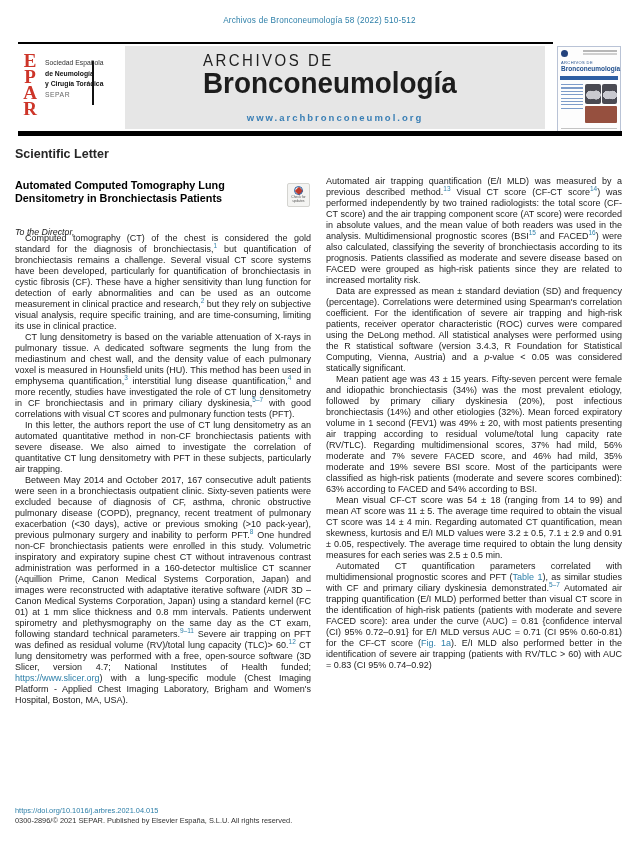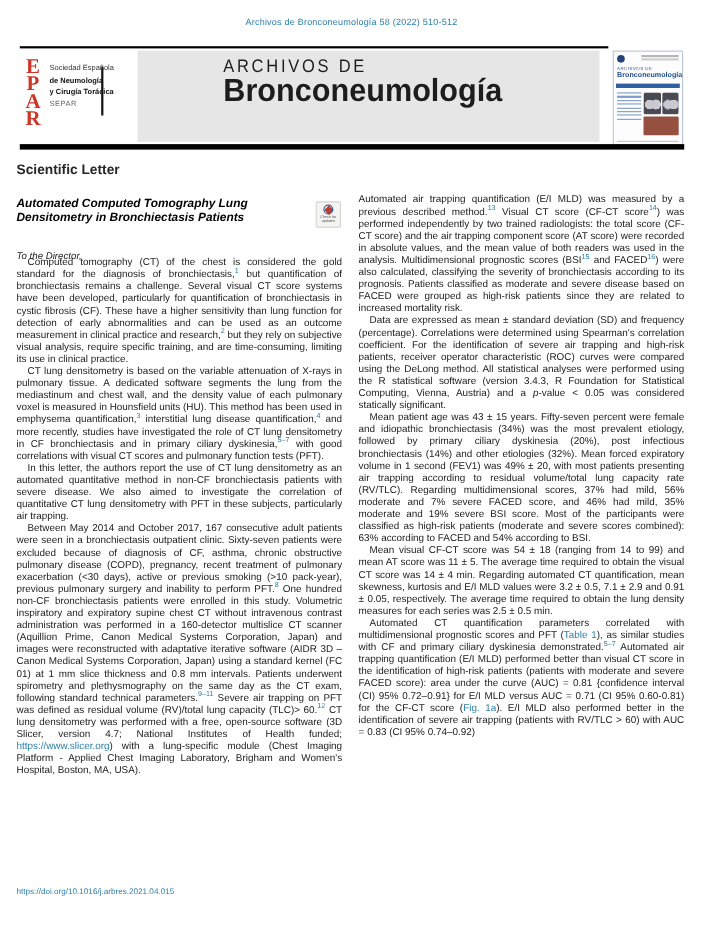--- a/index.html
+++ b/index.html
@@ -51,21 +51,21 @@
   .cover-lungs{position:absolute;top:37px;left:27px;width:32px;height:20px;display:flex;gap:1px;}
   .cover-lungs div{flex:1;background:#4a4a52;border-radius:2px;
                    background-image:radial-gradient(circle at 35% 55%, #c9c9cf 0 28%, transparent 30%),
                                     radial-gradient(circle at 70% 55%, #c9c9cf 0 28%, transparent 30%);}
   .cover-red{position:absolute;top:59px;left:27px;width:32px;height:17px;background:#96503f;border-radius:1px;}
   .cover-foot{position:absolute;bottom:2px;left:3px;right:3px;height:1.5px;background:#c4c4c4;}
 
   
   .section-heading{position:absolute;top:147px;left:15px;font-size:12.5px;color:#262626;font-weight:bold;}
   .article-title{position:absolute;top:179px;left:15px;width:240px;
-                 font-size:10.8px;font-weight:bold;line-height:13px;color:#000;font-style:italic;}
+                 font-size:10.8px;font-weight:bold;line-height:13px;color:#000;}
   .salutation{position:absolute;top:215px;left:15px;font-size:8.8px;font-style:italic;color:#222;margin-top:12px;}
 
   
   .badge{position:absolute;top:183px;left:287px;width:23px;height:24px;background:#f4f4f2;
          border:1px solid #d4d4d0;border-radius:2px;box-sizing:border-box;text-align:center;}
   .badge-mark{width:9px;height:9px;margin:2px auto 1px;position:relative;}
   .badge-mark .sq{position:absolute;left:1.5px;top:1.5px;width:6px;height:6px;background:#c03a2b;
                   transform:rotate(45deg);}
   .badge-mark .ring{position:absolute;left:0;top:0;width:7px;height:7px;border:1px solid #2d5e9e;
                     border-radius:50%;}
@@ -105,20 +105,21 @@
       <div>SEPAR</div>
     </div>
   </div>
 
   <div class="m-titlewrap">
     <div class="m-titleinner">
       <div class="m-title1">ARCHIVOS DE</div>
       <div class="m-title2">Bronconeumología</div>
     </div>
   </div>
+  <div class="m-url">www.archbronconeumol.org</div>
 
   <div class="cover">
     <div class="cover-topline"></div>
     <div class="cover-topline2"></div>
     <div class="cover-logo"></div>
     <div class="cover-title">
       <div class="t1">ARCHIVOS DE</div>
       <div class="t2">Bronconeumología</div>
     </div>
     <div class="cover-band"></div>
@@ -165,15 +166,16 @@
   <div class="col" id="col-right">
       <p class="para noindent">Automated air trapping quantification (E/I MLD) was measured by a previous described method.<sup class="ref">13</sup> Visual CT score (CF-CT score<sup class="ref">14</sup>) was performed independently by two trained radiologists: the total score (CF-CT score) and the air trapping component score (AT score) were recorded in absolute values, and the mean value of both readers was used in the analysis. Multidimensional prognostic scores (BSI<sup class="ref">15</sup> and FACED<sup class="ref">16</sup>) were also calculated, classifying the severity of bronchiectasis according to its prognosis. Patients classified as moderate and severe disease based on FACED were grouped as high-risk patients since they are related to increased mortality risk.</p>
       <p class="para">Data are expressed as mean ± standard deviation (SD) and frequency (percentage). Correlations were determined using Spearman's correlation coefficient. For the identification of severe air trapping and high-risk patients, receiver operator characteristic (ROC) curves were compared using the DeLong method. All statistical analyses were performed using the R statistical software (version 3.4.3, R Foundation for Statistical Computing, Vienna, Austria) and a <i>p</i>-value &lt; 0.05 was considered statically significant.</p>
       <p class="para">Mean patient age was 43 ± 15 years. Fifty-seven percent were female and idiopathic bronchiectasis (34%) was the most prevalent etiology, followed by primary ciliary dyskinesia (20%), post infectious bronchiectasis (14%) and other etiologies (32%). Mean forced expiratory volume in 1 second (FEV1) was 49% ± 20, with most patients presenting air trapping according to residual volume/total lung capacity rate (RV/TLC). Regarding multidimensional scores, 37% had mild, 56% moderate and 7% severe FACED score, and 46% had mild, 35% moderate and 19% severe BSI score. Most of the participants were classified as high-risk patients (moderate and severe scores combined): 63% according to FACED and 54% according to BSI.</p>
       <p class="para">Mean visual CF-CT score was 54 ± 18 (ranging from 14 to 99) and mean AT score was 11 ± 5. The average time required to obtain the visual CT score was 14 ± 4 min. Regarding automated CT quantification, mean skewness, kurtosis and E/I MLD values were 3.2 ± 0.5, 7.1 ± 2.9 and 0.91 ± 0.05, respectively. The average time required to obtain the lung density measures for each series was 2.5 ± 0.5 min.</p>
       <p class="para">Automated CT quantification parameters correlated with multidimensional prognostic scores and PFT (<a class="ilink" href="#">Table 1</a>), as similar studies with CF and primary ciliary dyskinesia demonstrated.<sup class="ref">5–7</sup> Automated air trapping quantification (E/I MLD) performed better than visual CT score in the identification of high-risk patients (patients with moderate and severe FACED score): area under the curve (AUC) = 0.81 {confidence interval (CI) 95% 0.72–0.91} for E/I MLD versus AUC = 0.71 (CI 95% 0.60-0.81) for the CF-CT score (<a class="ilink" href="#">Fig. 1a</a>). E/I MLD also performed better in the identification of severe air trapping (patients with RV/TLC &gt; 60) with AUC = 0.83 (CI 95% 0.74–0.92)</p>
     </div>
 
   <div class="footer">
     <a class="doi" href="#">https://doi.org/10.1016/j.arbres.2021.04.015</a>
+    <span>0300-2896/© 2021 SEPAR. Published by Elsevier España, S.L.U. All rights reserved.</span>
   </div>
 
 </div>
 
 </body></html>

